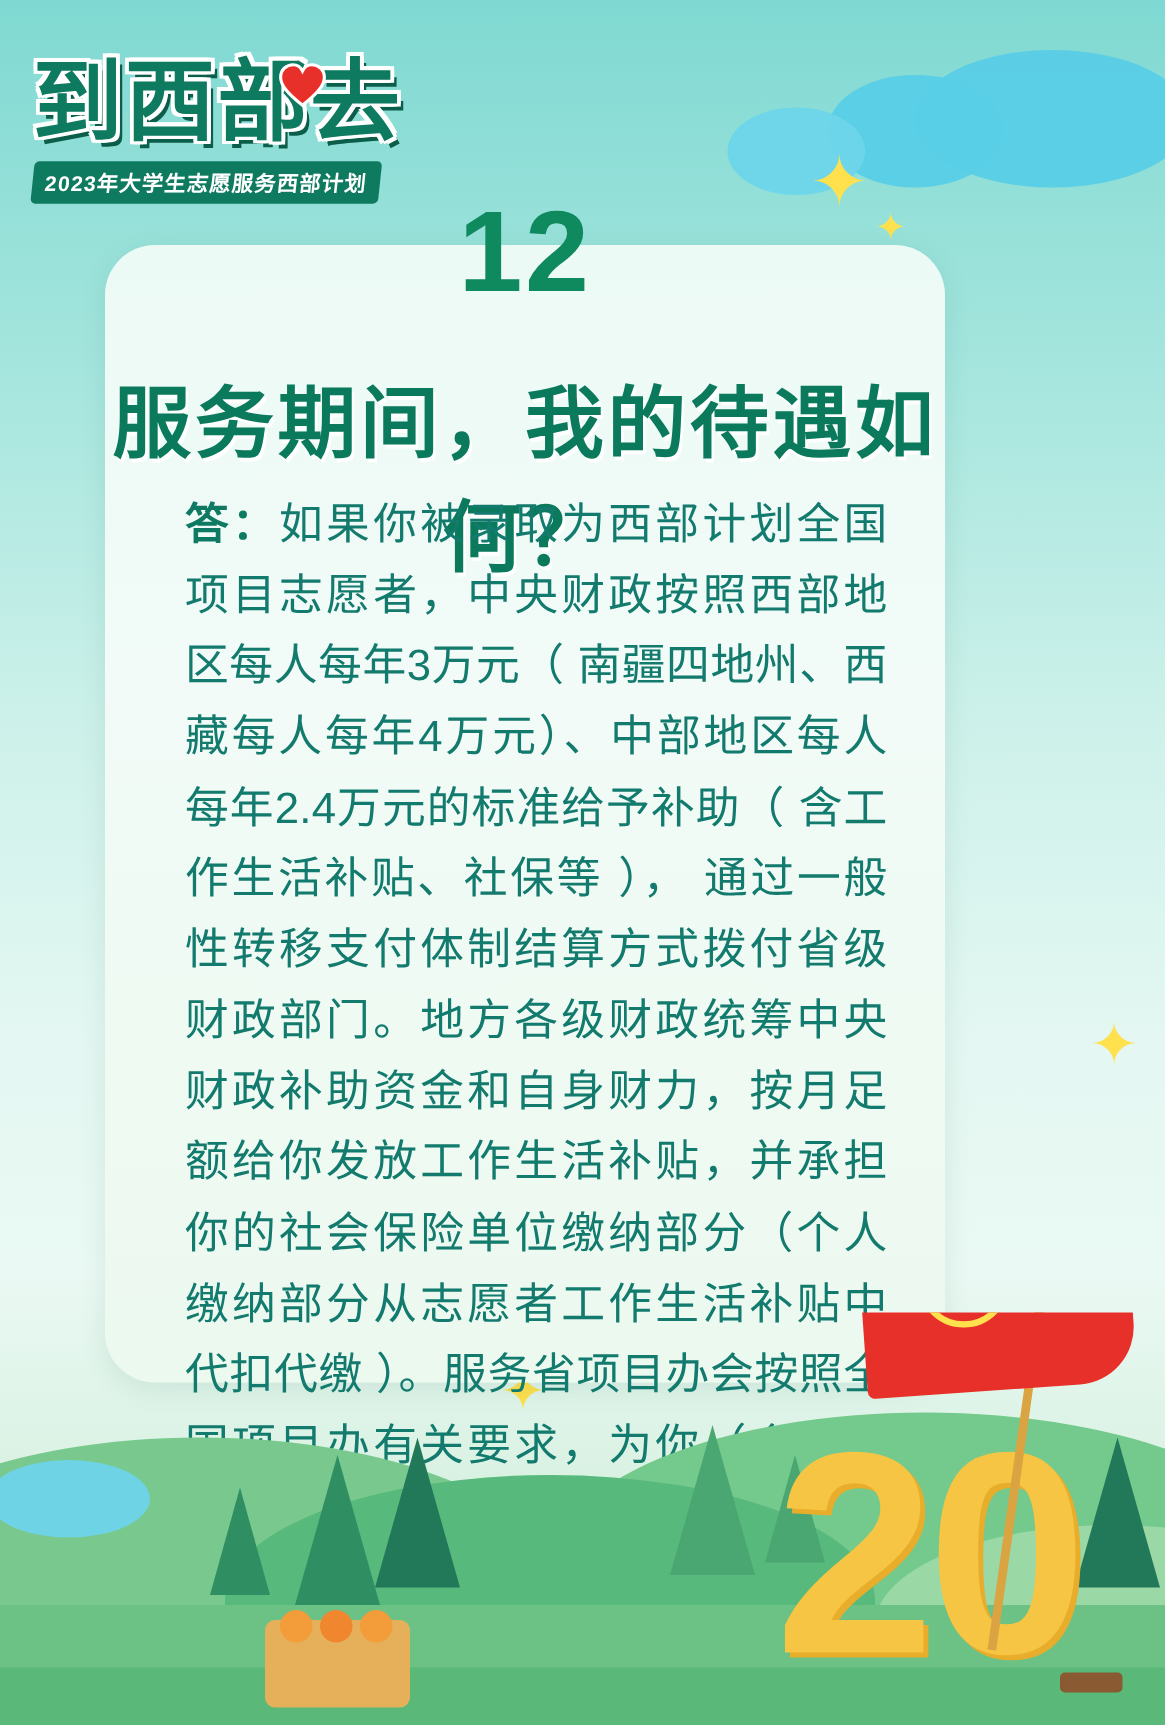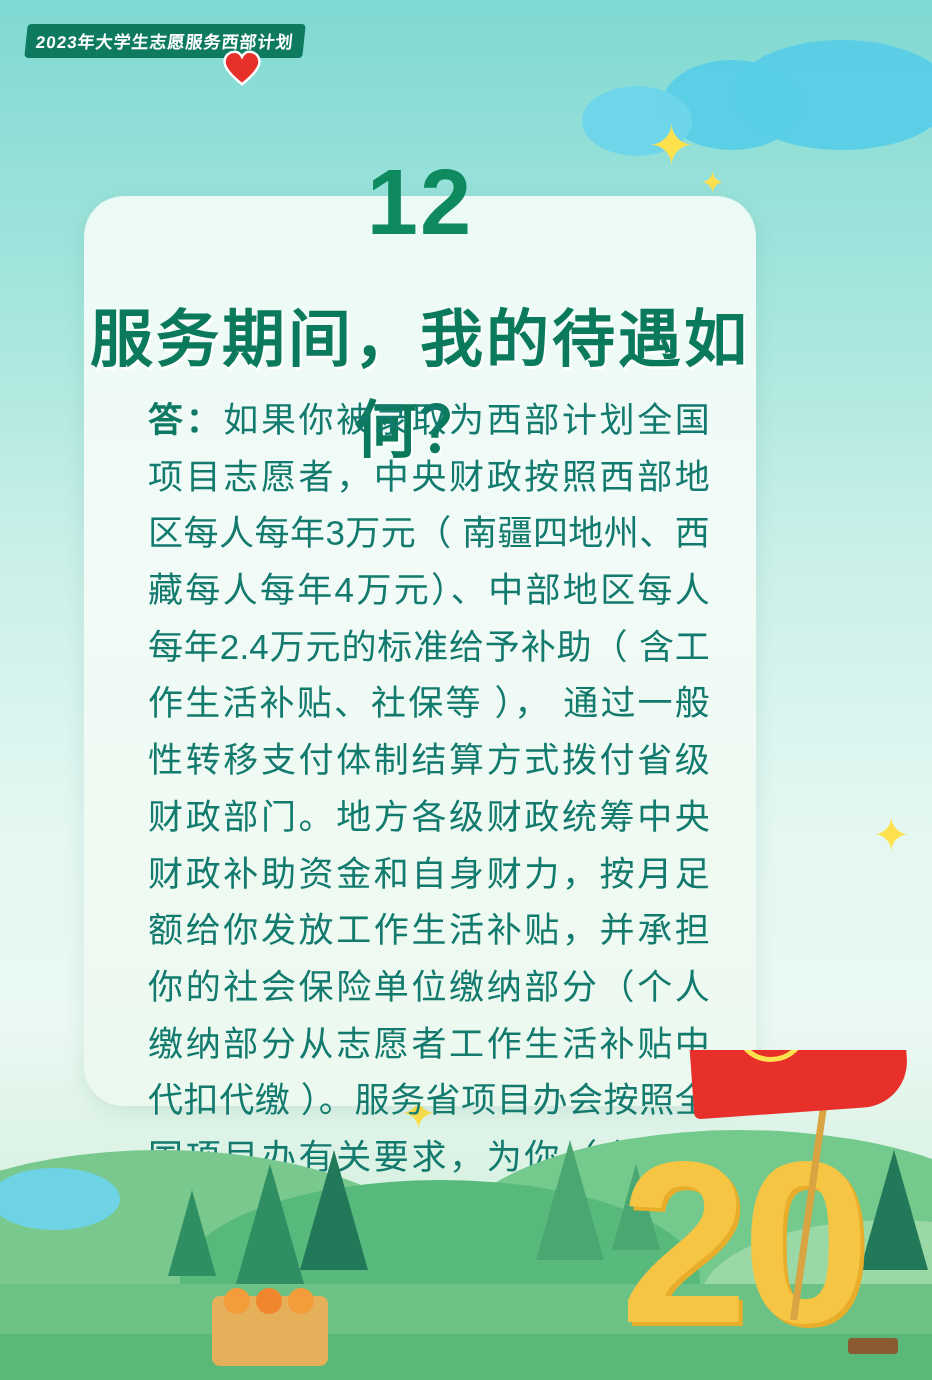--- a/index.html
+++ b/index.html
@@ -247,20 +247,21 @@
   <div class="cloud cloud-a"></div>
   <div class="cloud cloud-b"></div>
   <div class="cloud cloud-c"></div>
 
   <div class="sparkle sp1">✦</div>
   <div class="sparkle sp2">✦</div>
   <div class="sparkle sp3">✦</div>
   <div class="sparkle sp4">✦</div>
 
   <div class="logo">
+    <div class="logo-main">到西部去</div>
     <svg class="logo-heart" viewBox="0 0 32 32">
       <path d="M16 29 C6 21 2 16 2 11 C2 6 6 3 10 3 C13 3 15 5 16 7 C17 5 19 3 22 3 C26 3 30 6 30 11 C30 16 26 21 16 29 Z" fill="#e8302a" stroke="#ffffff" stroke-width="2"></path>
     </svg>
     <div class="logo-sub">2023年大学生志愿服务西部计划</div>
   </div>
 
   <div class="card">
     <div class="q-number">12</div>
     <div class="q-title">服务期间，我的待遇如何？</div>
 

